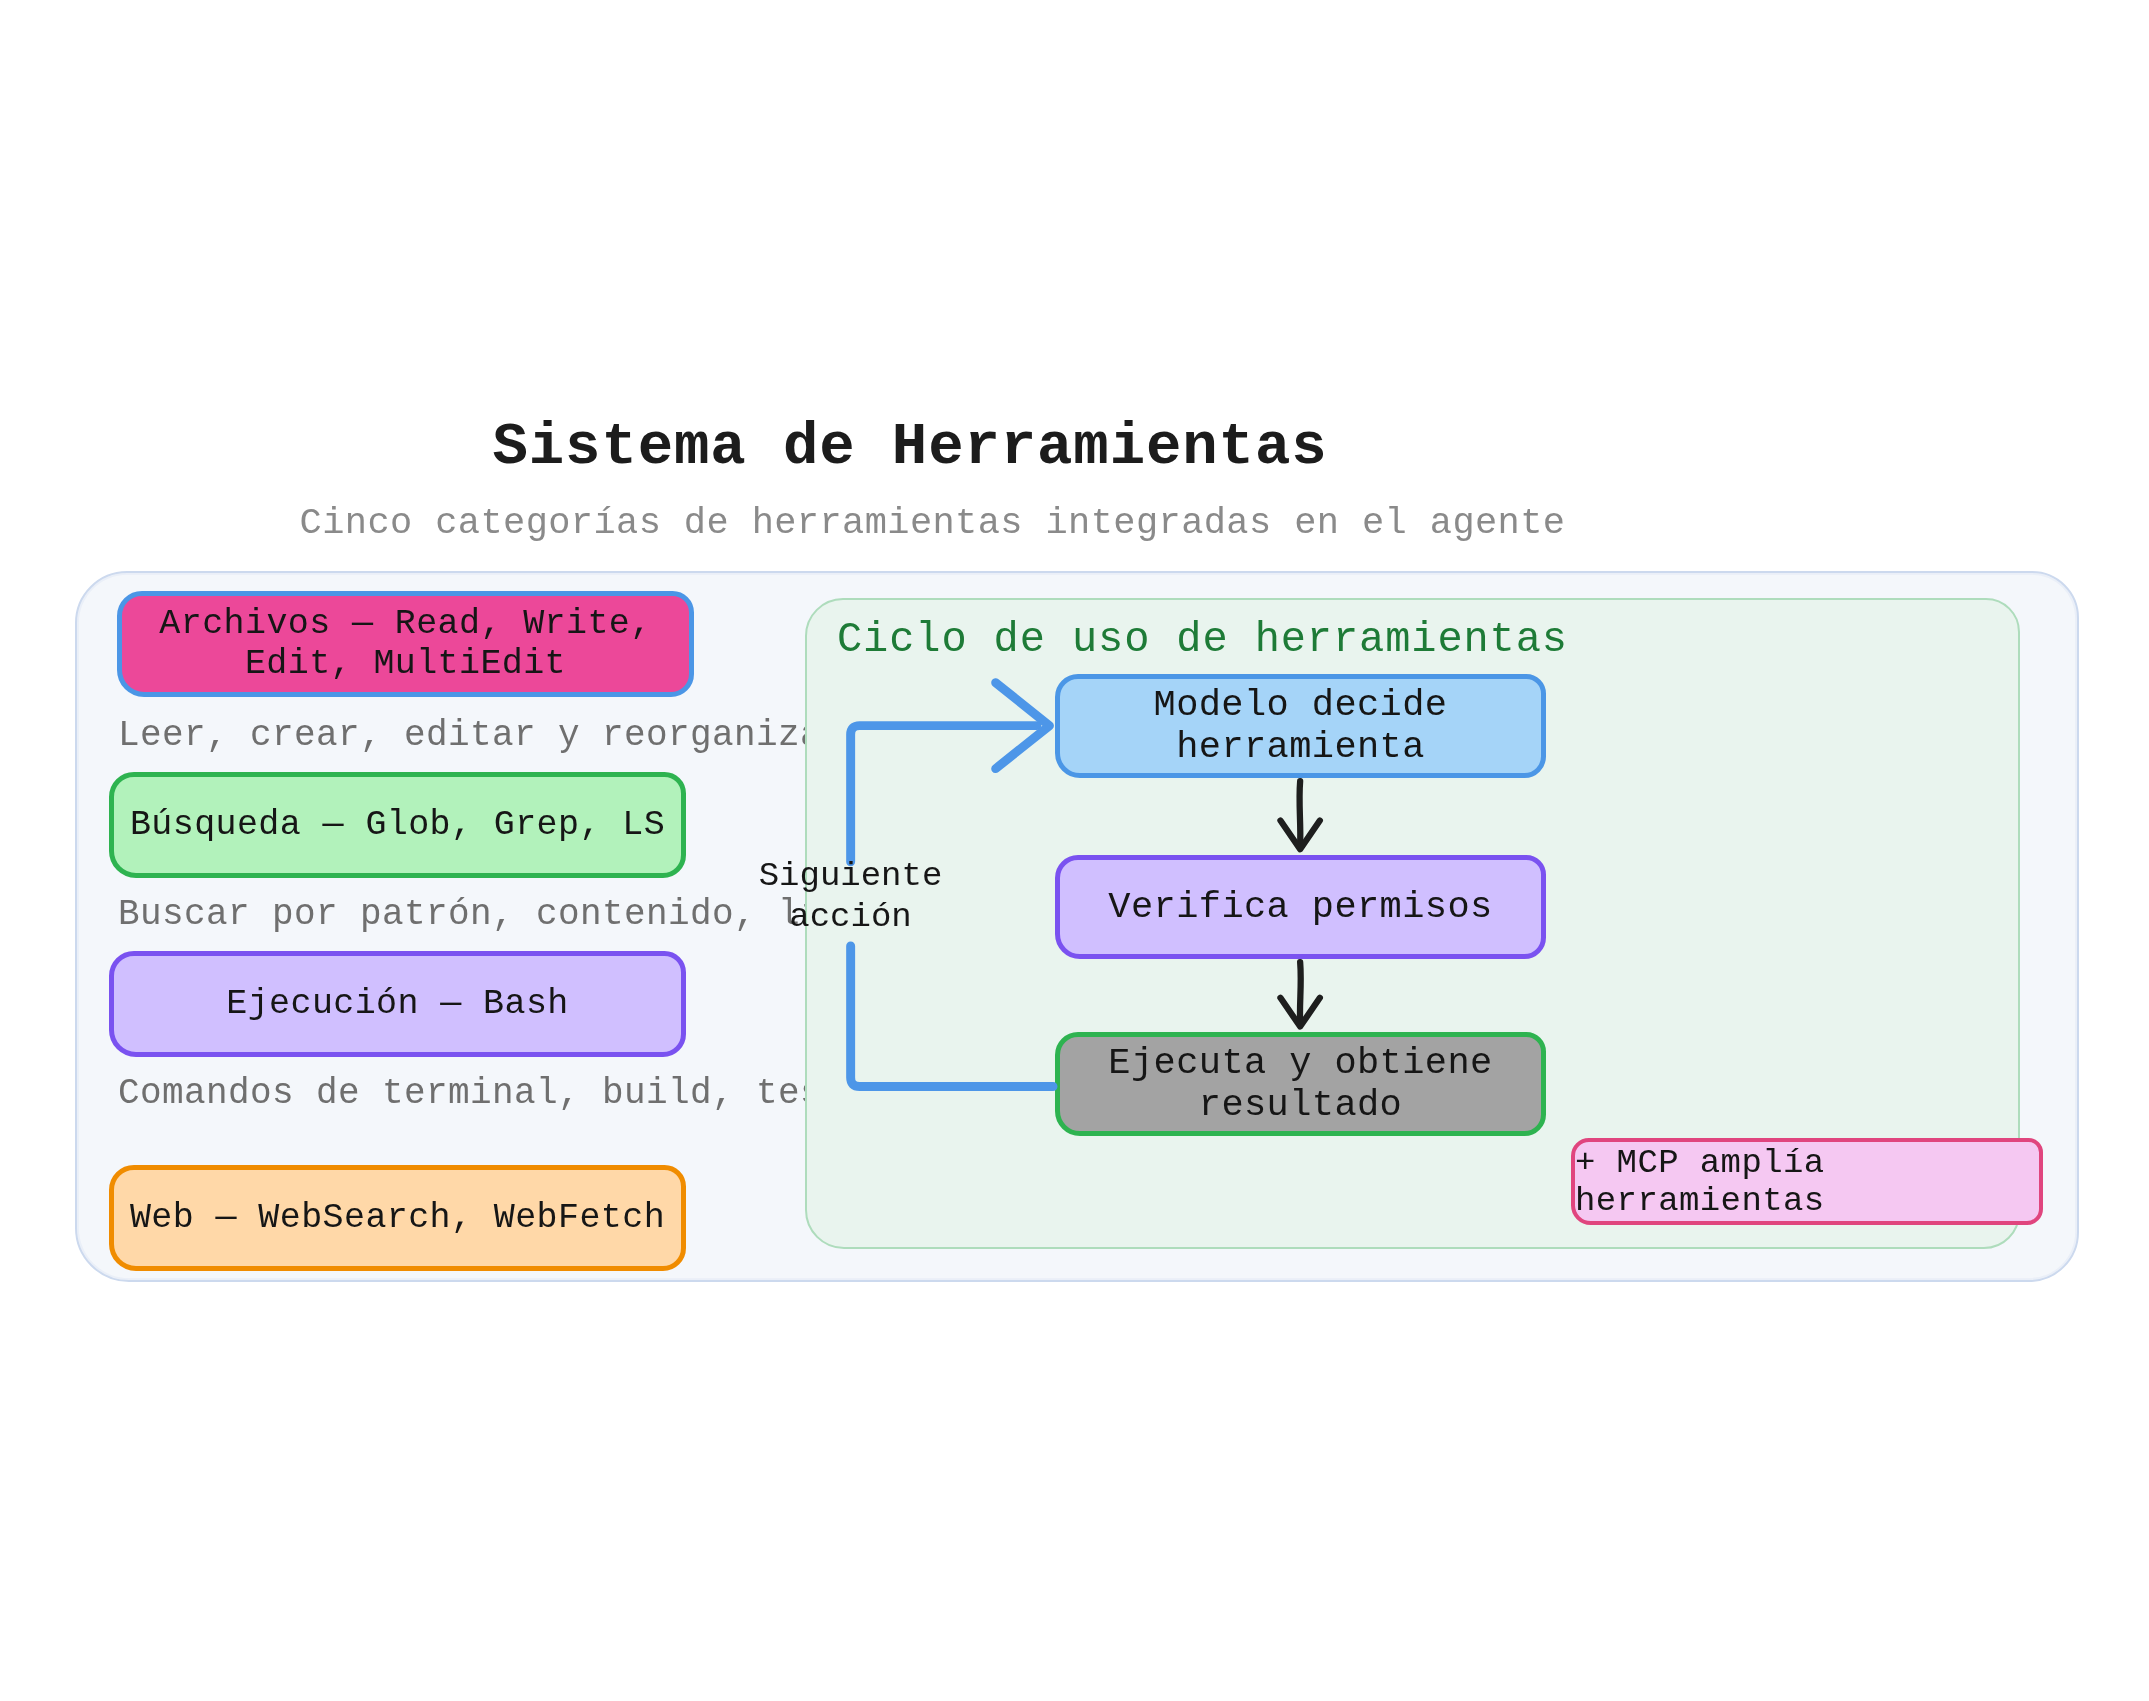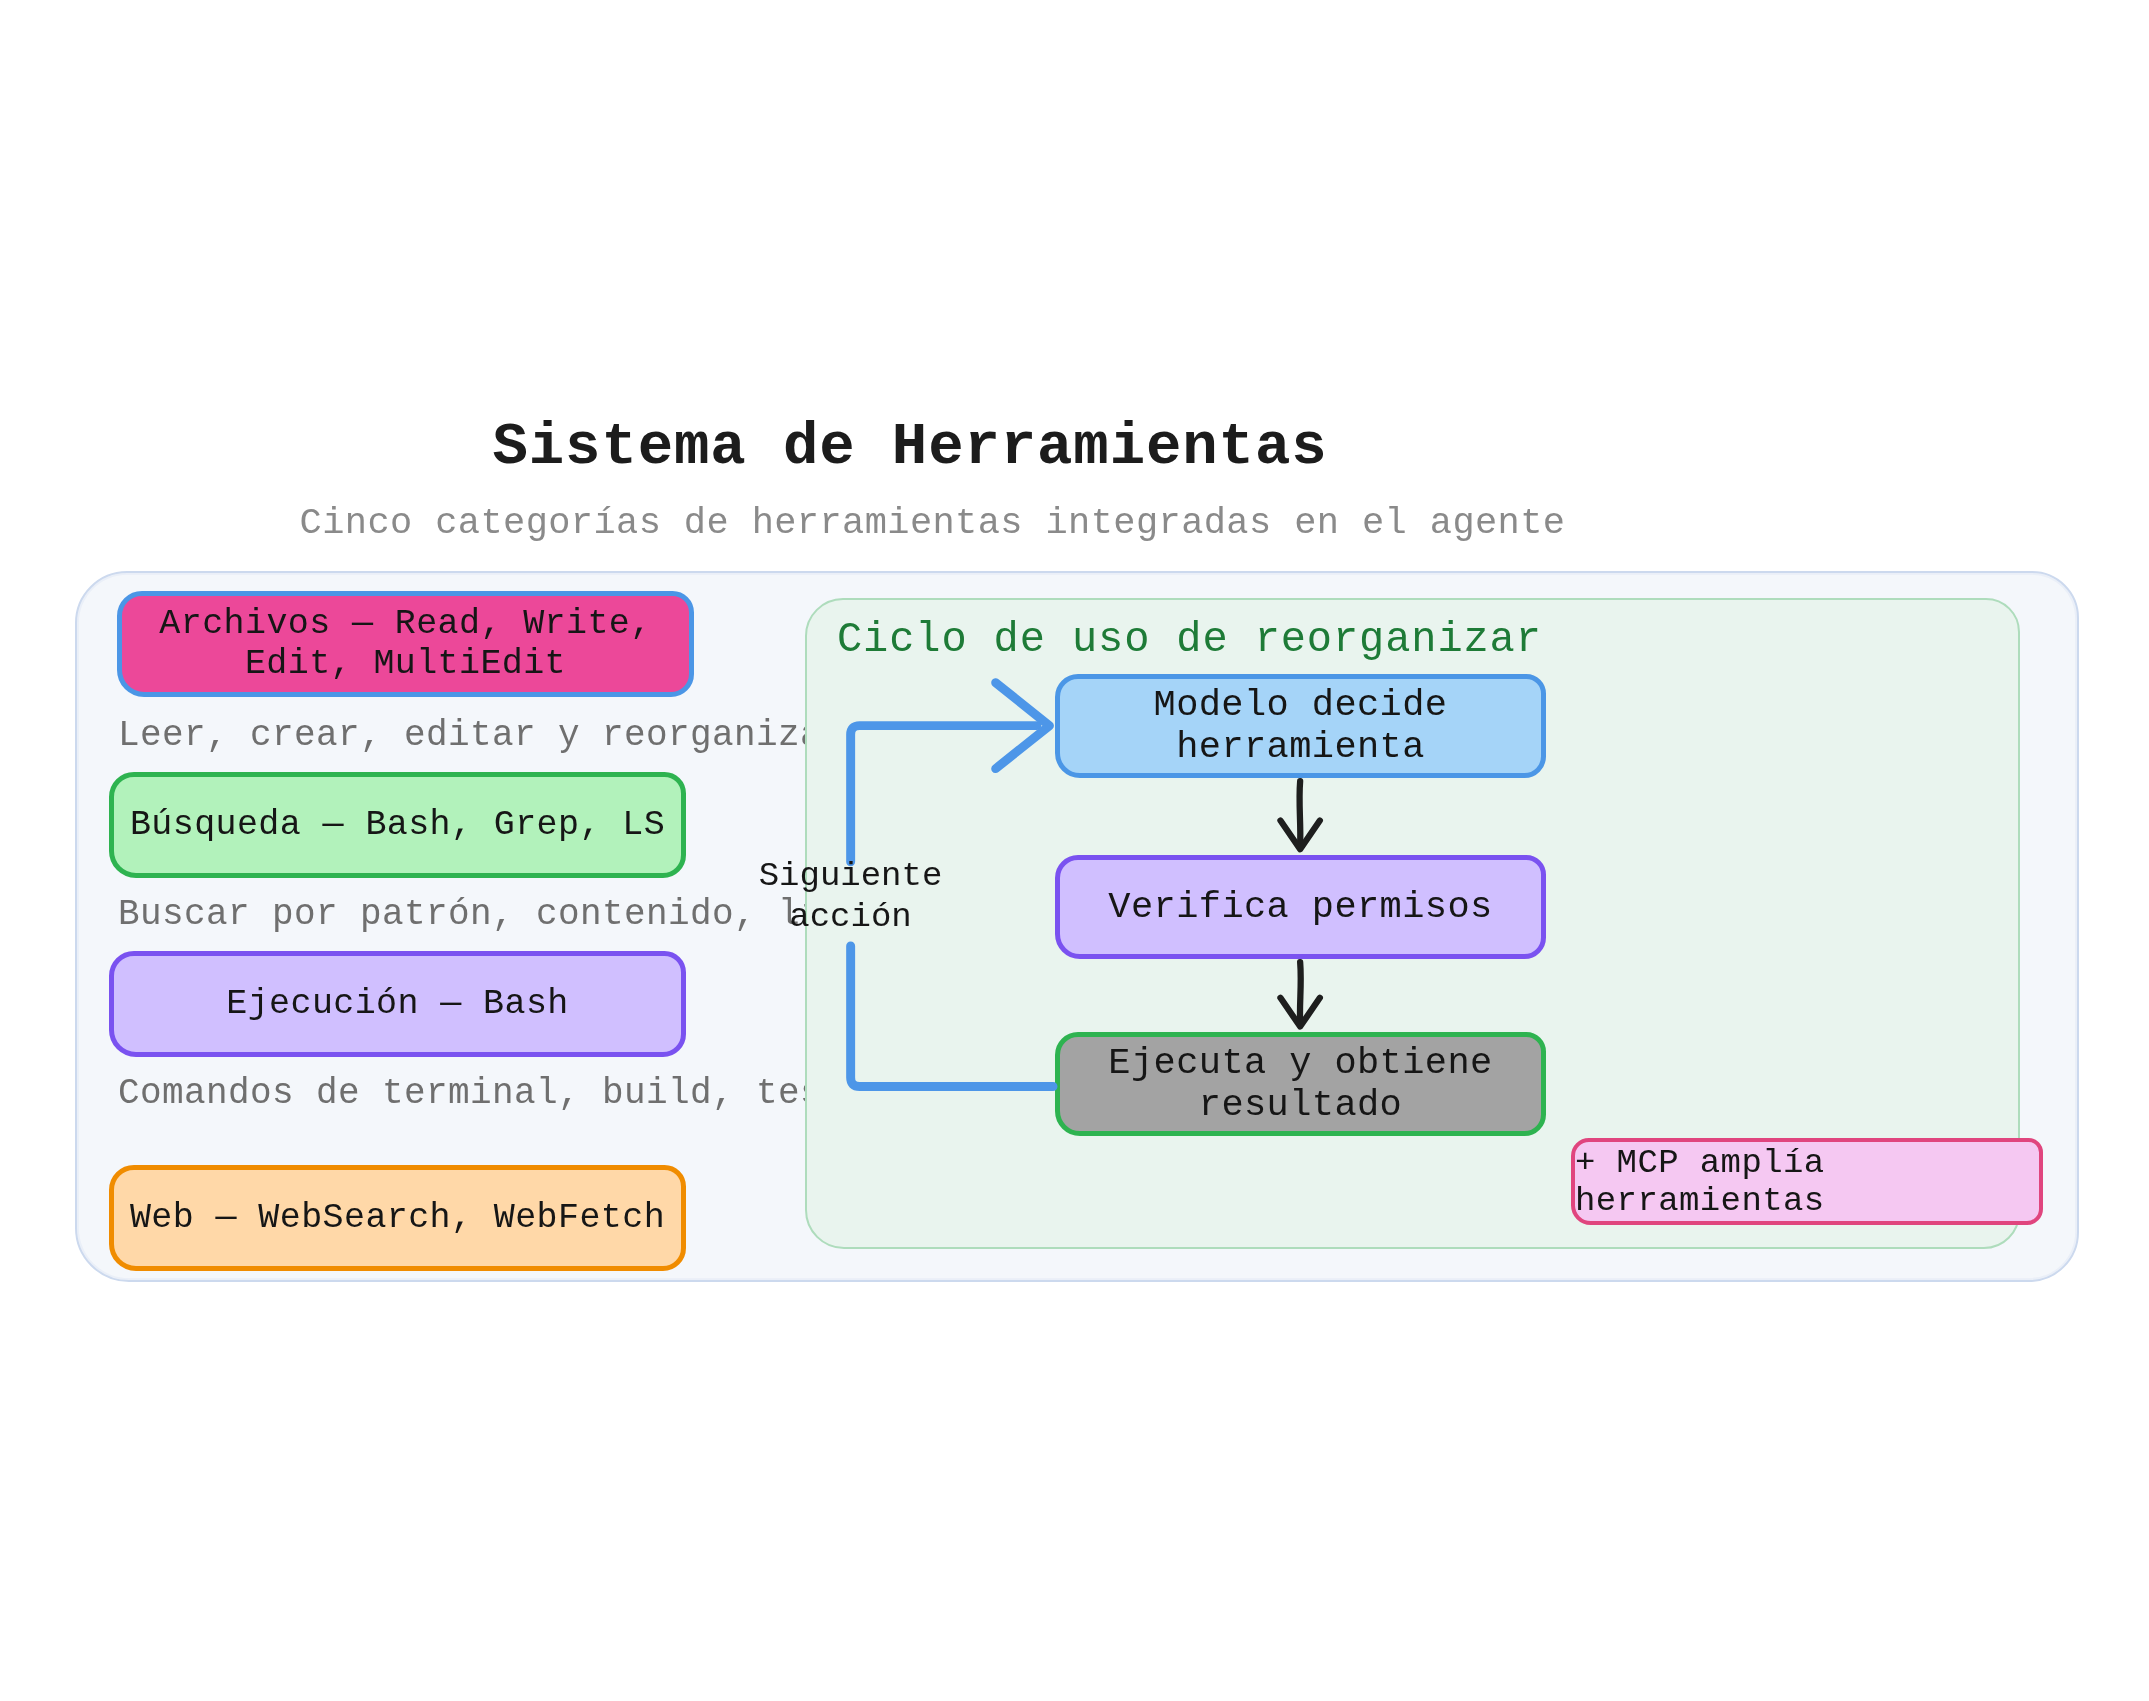--- a/index.html
+++ b/index.html
@@ -92,30 +92,30 @@
 <div class="canvas">
 
   <div class="page-title">Sistema de Herramientas</div>
   <div class="page-subtitle">Cinco categorías de herramientas integradas en el agente</div>
 
   <div class="outer-container"></div>
 
   <div class="cat-box" style="top: 591px; background: #ec4899; border-color: rgb(75, 150, 230); margin-left: 8px;">Archivos — Read, Write, Edit, MultiEdit</div>
   <div class="cat-caption" style="top:715px;">Leer, crear, editar y reorganizar archivos</div>
 
-  <div class="cat-box" style="top: 772px; background: rgb(178, 242, 187); border-color: rgb(46, 179, 80);">Búsqueda — Bash, Grep, LS</div>
+  <div class="cat-box" style="top: 772px; background: rgb(178, 242, 187); border-color: rgb(46, 179, 80);">Búsqueda — Glob, Grep, LS</div>
   <div class="cat-caption" style="top:894px;">Buscar por patrón, contenido, listar</div>
 
   <div class="cat-box" style="top: 951px; background: rgb(208, 191, 255); border-color: rgb(122, 82, 240);">Ejecución — Bash</div>
   <div class="cat-caption" style="top:1073px;">Comandos de terminal, build, tests, Git</div>
 
   <div class="cat-box" style="top: 1130px; background: rgb(255, 216, 168); border-color: rgb(240, 140, 0); margin-top: 35px;">Web — WebSearch, WebFetch</div>
 
   <div class="cycle-panel"></div>
-  <div class="cycle-heading">Ciclo de uso de reorganizar</div>
+  <div class="cycle-heading">Ciclo de uso de herramientas</div>
 
   <div class="flow-box" style="top: 674px; background: rgb(165, 212, 248); border-color: rgb(75, 150, 230);">Modelo decide herramienta</div>
 
   <div class="flow-box" style="top: 855px; background: rgb(208, 191, 255); border-color: rgb(122, 82, 240);">Verifica permisos</div>
 
   <div class="flow-box" style="top: 1032px; background: #a3a3a3; border-color: rgb(46, 179, 80);">Ejecuta y obtiene resultado</div>
 
   <div class="mcp-box" style="background: rgb(245, 200, 242); border-color: rgb(224, 69, 126);">+ MCP amplía herramientas</div>
 
   <svg class="arrow-layer" viewBox="0 0 2400 1900">

